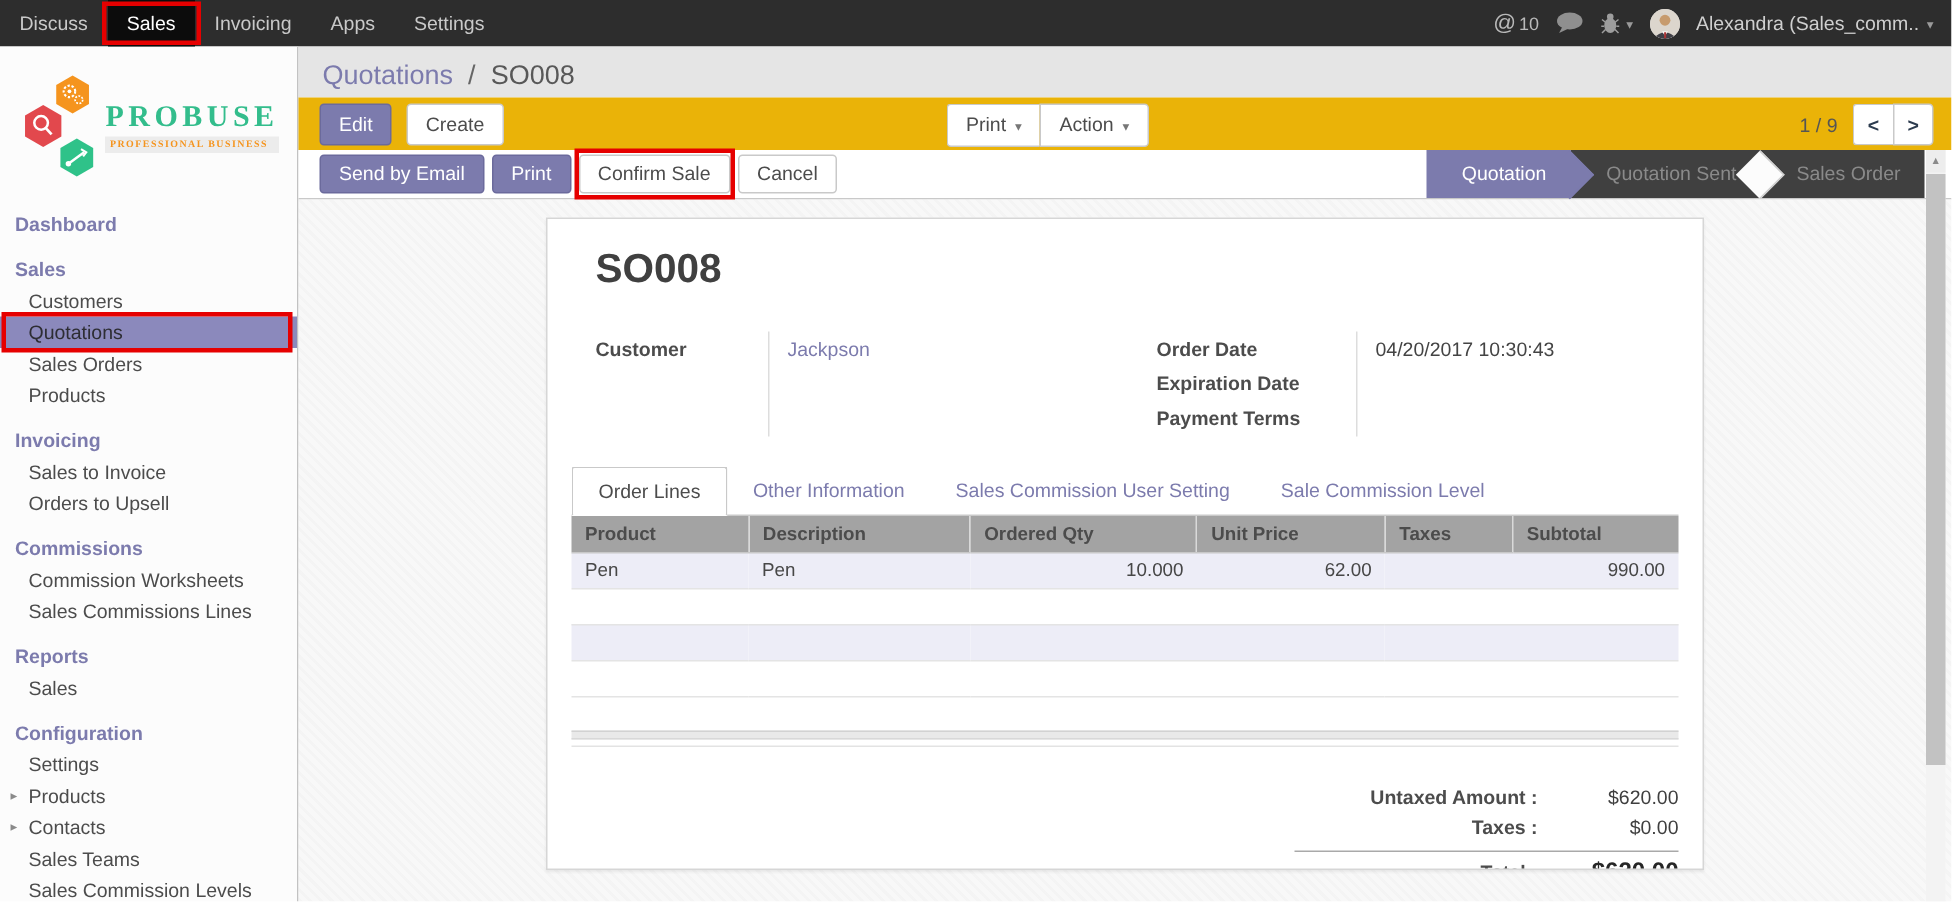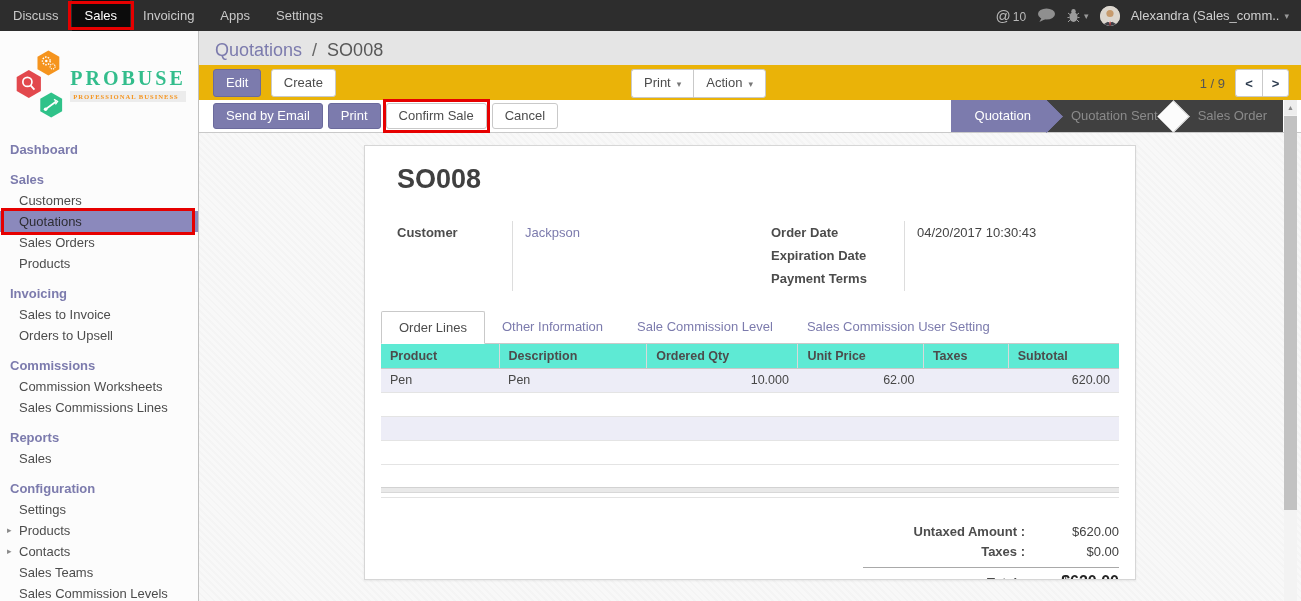--- a/index.html
+++ b/index.html
@@ -103,21 +103,21 @@
   .fgroup-right .flabels { width:133px;margin-left:44px; }
   .fgroup-right .fvalues { min-height:70px; }
   .link { color:#7c7bad; cursor:pointer; }
 
   .tabs { display:flex; border-bottom:1px solid #c9c9c9; margin-top:18px; }
   .tab { font-size:13px; padding:8px 17px; color:#7c7bad; cursor:pointer; }
   .tab.active { background:#fff; color:#4c4c4c; border:1px solid #c9c9c9; border-bottom:1px solid #fff;
     margin-bottom:-1px; border-radius:2px 2px 0 0; }
 
   table.olines { width:100%; border-collapse:collapse; font-size:12.5px; table-layout:fixed; }
-  .olines th { background:#5eead4; font-weight:bold; color:#4c4c4c; text-align:left;
+  .olines th { background:#a3a3a3; font-weight:bold; color:#4c4c4c; text-align:left;
     padding:4px 9px; border-bottom:1px solid #c8c8c8; height:24px; }
   .olines th + th { border-left:1px solid #d9d9d9; }
   .olines td { padding:4px 9px; color:#474747; border-bottom:1px solid #e4e4e4; height:24px; }
   .olines tr.odd td { background:#ededf7; }
   .num { text-align:right; }
 
   .hr-band { height:6px; background:#e9e9e9; border-top:1px solid #d2d2d2;
     border-bottom:1px solid #d8d8d8; margin-top:22px; }
   .hr-thin { height:1px; background:#e3e3e3; margin-top:4px; }
 
@@ -300,22 +300,22 @@
               <div>04/20/2017 10:30:43</div>
               <div></div>
               <div></div>
             </div>
           </div>
         </div>
 
         <div class="tabs">
           <div class="tab active">Order Lines</div>
           <div class="tab">Other Information</div>
+          <div class="tab">Sales Commission User Setting</div>
           <div class="tab">Sale Commission Level</div>
-          <div class="tab">Sales Commission User Setting</div>
         </div>
 
         <table class="olines">
           <colgroup>
             <col style="width:16%">
               <col style="width:20%">
               <col style="width:20.5%">
             <col style="width:17%">
               <col style="width:11.5%">
               <col style="width:15%">
@@ -330,21 +330,21 @@
               <th>Subtotal</th>
             </tr>
           </thead>
           <tbody>
             <tr class="odd">
               <td>Pen</td>
               <td>Pen</td>
               <td class="num">10.000</td>
               <td class="num">62.00</td>
               <td></td>
-              <td class="num">620.00</td>
+              <td class="num">990.00</td>
             </tr>
             <tr>
                 <td></td>
                 <td></td>
                 <td></td>
                 <td></td>
                 <td></td>
                 <td></td>
               </tr>
             <tr class="odd">

